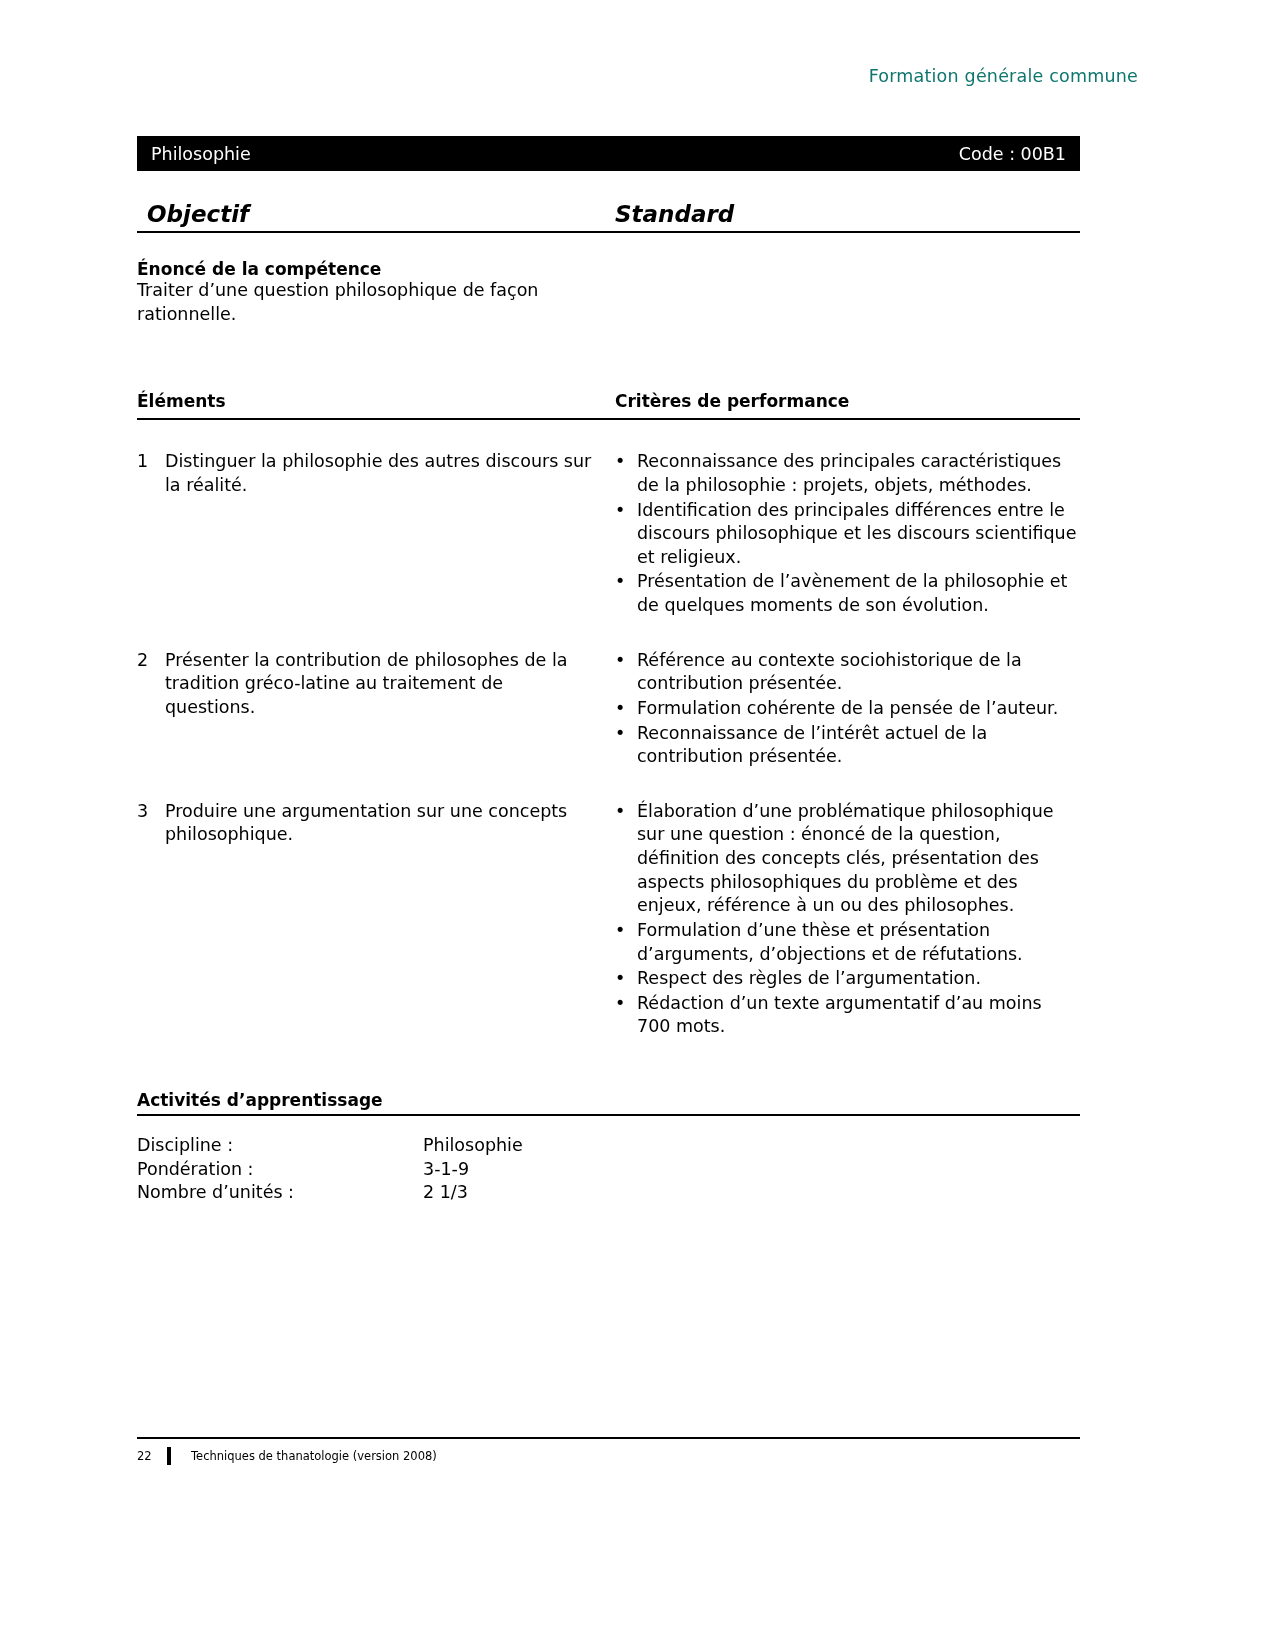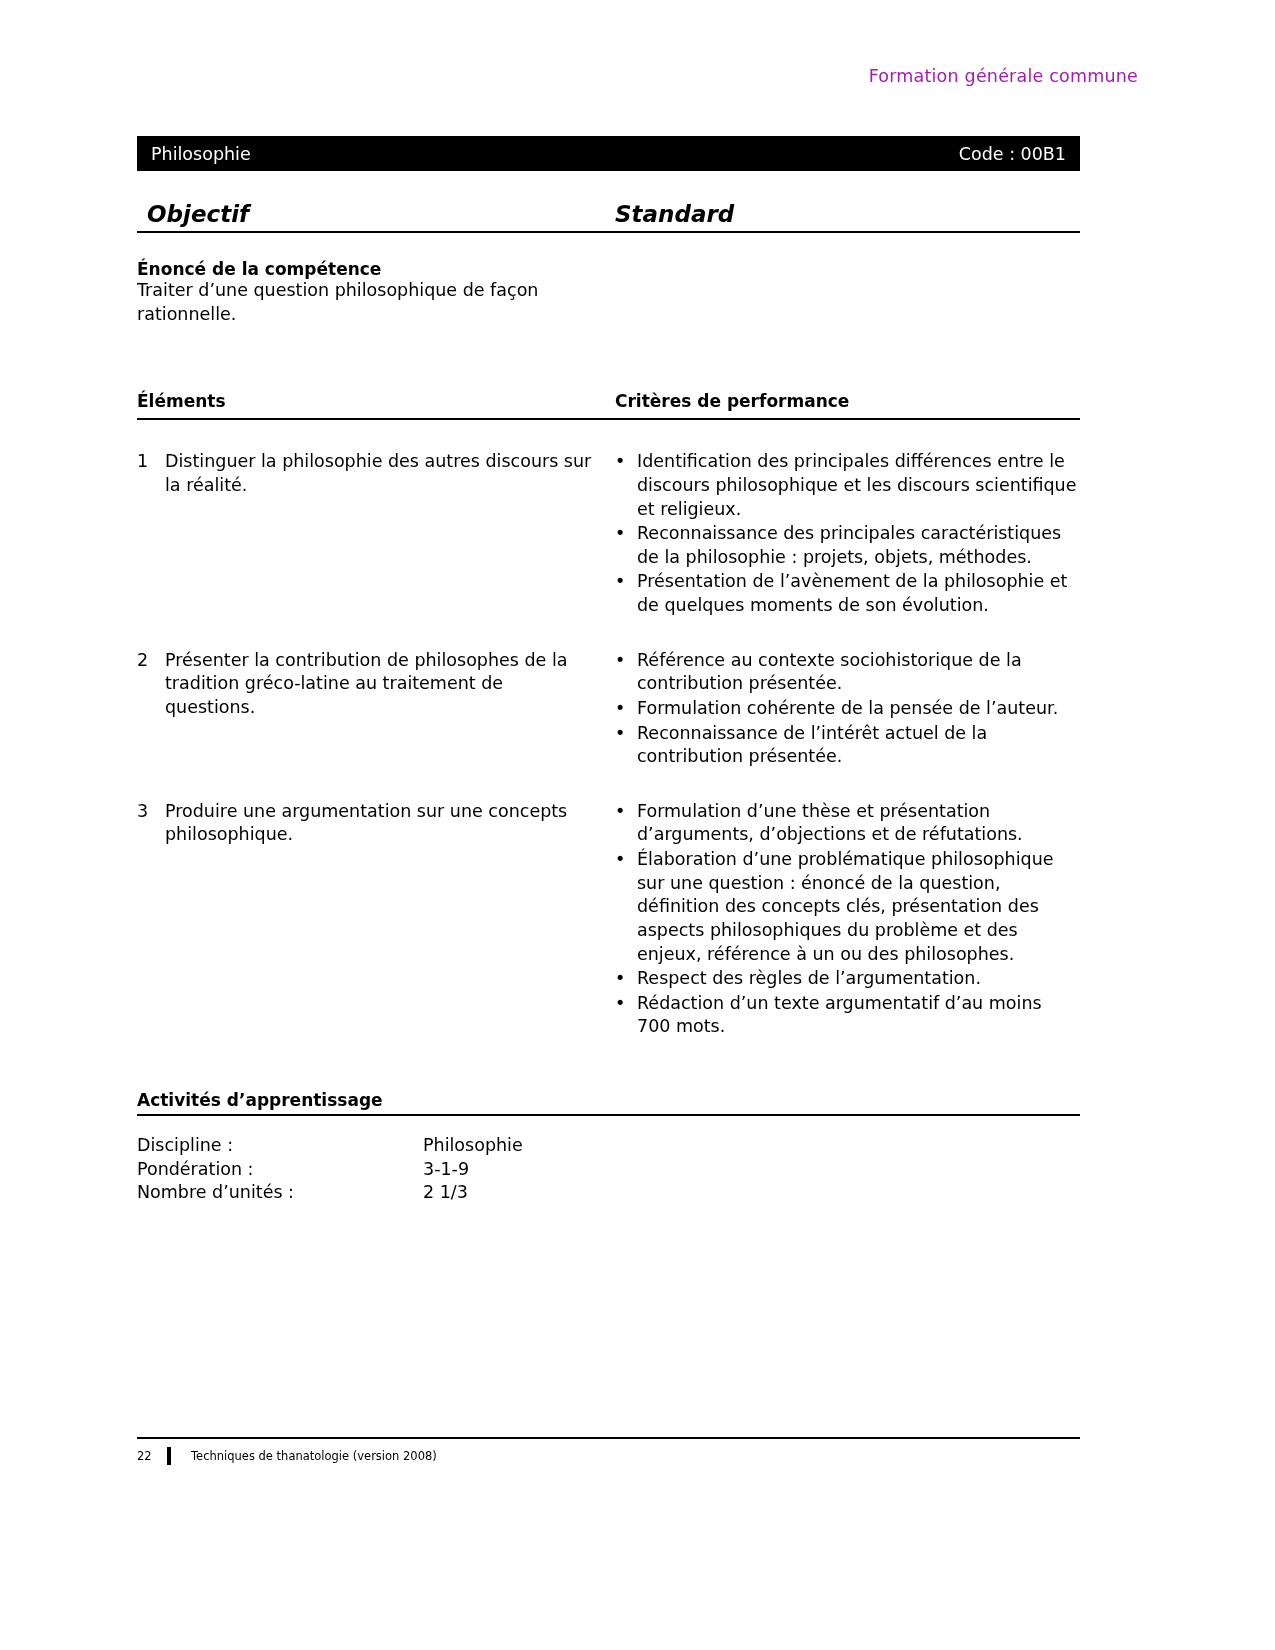--- a/index.html
+++ b/index.html
@@ -17,21 +17,21 @@
     height: 1650px;
     margin: 0 auto;
     background: #ffffff;
     box-sizing: border-box;
   }
   .running-head {
     position: absolute;
     top: 66px;
     right: 137px;
     font-size: 17.5px;
-    color: #a21caf;
+    color: #0f766e;
     letter-spacing: 0.2px;
   }
   .content {
     position: absolute;
     left: 137px;
     top: 136px;
     width: 943px;
   }
   
   .titlebar {
@@ -208,22 +208,22 @@
       <div class="col-right">Critères de performance</div>
     </div>
 
     <div class="elem-row">
       <div class="elem-left">
         <div class="elem-num">1</div>
         <div class="elem-text">Distinguer la philosophie des autres discours sur la réalité.</div>
       </div>
       <div class="elem-right">
         <ul class="crit">
+          <li>Reconnaissance des principales caractéristiques de la philosophie : projets, objets, méthodes.</li>
           <li>Identification des principales différences entre le discours philosophique et les discours scientifique et religieux.</li>
-          <li>Reconnaissance des principales caractéristiques de la philosophie : projets, objets, méthodes.</li>
           <li>Présentation de l’avènement de la philosophie et de quelques moments de son évolution.</li>
         </ul>
       </div>
     </div>
 
     <div class="elem-row">
       <div class="elem-left">
         <div class="elem-num">2</div>
         <div class="elem-text">Présenter la contribution de philosophes de la tradition gréco-latine au traitement de questions.</div>
       </div>
@@ -236,22 +236,22 @@
       </div>
     </div>
 
     <div class="elem-row">
       <div class="elem-left">
         <div class="elem-num">3</div>
         <div class="elem-text">Produire une argumentation sur une concepts philosophique.</div>
       </div>
       <div class="elem-right">
         <ul class="crit">
+          <li>Élaboration d’une problématique philosophique sur une question : énoncé de la question, définition des concepts clés, présentation des aspects philosophiques du problème et des enjeux, référence à un ou des philosophes.</li>
           <li>Formulation d’une thèse et présentation d’arguments, d’objections et de réfutations.</li>
-          <li>Élaboration d’une problématique philosophique sur une question : énoncé de la question, définition des concepts clés, présentation des aspects philosophiques du problème et des enjeux, référence à un ou des philosophes.</li>
           <li>Respect des règles de l’argumentation.</li>
           <li>Rédaction d’un texte argumentatif d’au moins 700 mots.</li>
         </ul>
       </div>
     </div>
 
     <div class="activities-head">Activités d’apprentissage</div>
 
     <div class="info-table">
       <div class="info-row">

